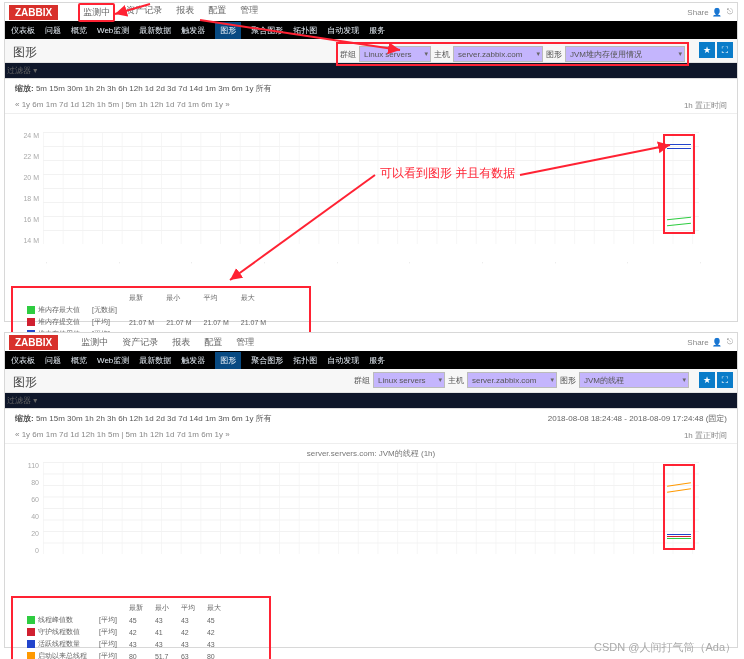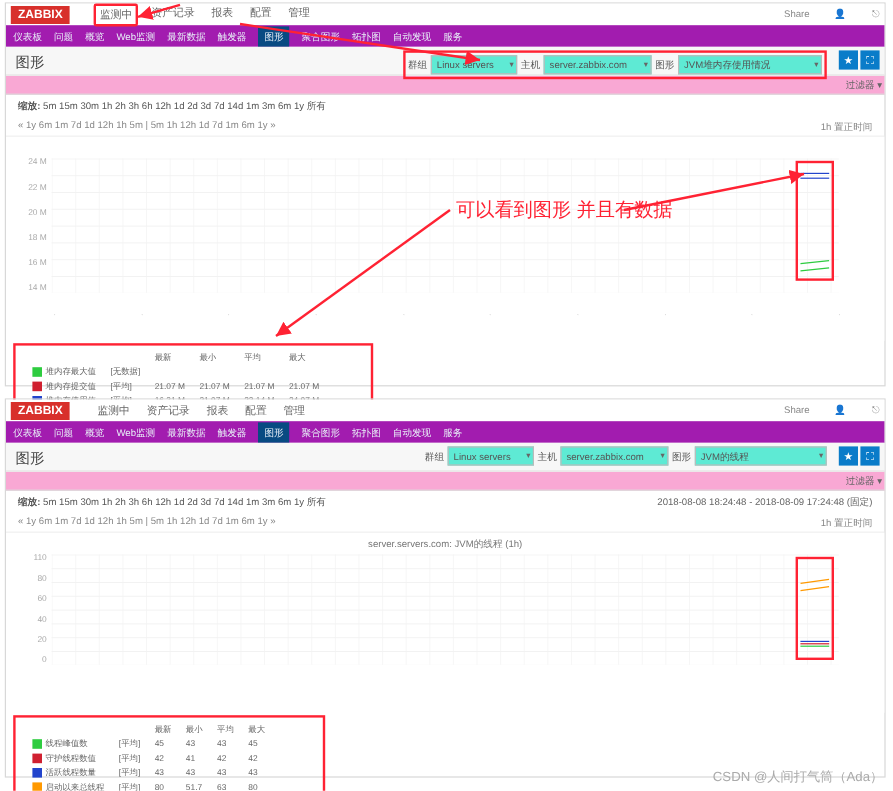--- a/index.html
+++ b/index.html
@@ -3,49 +3,49 @@
 <meta charset="utf-8">
 <style>
 *{box-sizing:border-box;margin:0;padding:0;font-family:Arial,sans-serif}
 body{background:#fff;width:744px;height:659px;position:relative;font-size:9px;color:#333}
 .panel{position:absolute;left:4px;border:1px solid #d8d8d8}
 .topbar{height:18px;background:#fff;display:flex;align-items:center;padding:0 4px}
 .logo{background:#d8302b;color:#fff;font-weight:bold;font-size:10px;padding:2px 6px}
 .topmenu{display:flex;gap:8px;margin-left:20px;font-size:9px;color:#666}
 .topmenu span{padding:1px 3px}
 .selmenu{border:2px solid #f23;border-radius:2px}
-.share{margin-left:auto;font-size:8px;color:#888;display:flex;gap:21px;}
-.bluebar{background:#a21caf;height:18px;display:flex;align-items:center;padding:0 6px;gap:10px;color:#e8f0f8;font-size:8px}
+.share{margin-left:auto;font-size:8px;color:#888;display:flex;gap:4px;align-items:center}
+.bluebar{background:#000000;height:18px;display:flex;align-items:center;padding:0 6px;gap:10px;color:#e8f0f8;font-size:8px}
 .bluebar .act{background:#084a82;padding:3px 5px}
 .filterrow{position:relative;background:#f7f7f7;height:24px;border-bottom:1px solid #e3e3e3}
 .pgtitle{position:absolute;left:8px;top:5px;font-size:12px;color:#444}
 .selectors{position:absolute;right:48px;top:3px;display:flex;gap:3px;align-items:center;font-size:8px;color:#555}
-.selectors .dd{background:#5eead4;border:1px solid #bbb;height:16px;display:inline-flex;align-items:center;padding:0 12px 0 4px;position:relative}
+.selectors .dd{background:#c4b5fd;border:1px solid #bbb;height:16px;display:inline-flex;align-items:center;padding:0 12px 0 4px;position:relative}
 .selectors .dd:after{content:"▾";position:absolute;right:2px;font-size:7px;color:#666}
 .redbox{border:2px solid #f23}
 .sqbtns{position:absolute;right:4px;top:3px;display:flex;gap:2px}
 .sq{width:16px;height:16px;background:#0a7cc9;color:#fff;display:flex;align-items:center;justify-content:center;font-size:9px}
-.filtab{text-align:right;font-size:8px;color:#666;padding:2px;background:#f9a8d4;border-bottom:1px solid #ddd}
+.filtab{text-align:left;font-size:8px;color:#666;padding:2px;background:#0f172a;border-bottom:1px solid #ddd}
 .zoomrow{display:flex;padding:4px 10px;font-size:8px;color:#555;gap:5px;align-items:center}
 .zoomrow .l{flex:1}
 .zoomrow .r{color:#666}
 .arrowrow{display:flex;padding:2px 10px;font-size:8px;color:#888;justify-content:space-between;border-bottom:1px solid #eee}
 .chartarea{position:relative;height:170px;background:#fff}
 .ctitle{text-align:center;font-size:8px;color:#777;padding:4px}
 .grid{position:absolute;left:38px;right:38px;top:18px;bottom:40px;background:linear-gradient(#f2f2f2 1px,transparent 1px) 0 0/100% 12.5%,linear-gradient(90deg,#f6f6f6 1px,transparent 1px) 0 0/3% 100%}
 .yaxis{position:absolute;left:10px;top:18px;bottom:40px;width:24px;display:flex;flex-direction:column;justify-content:space-between;font-size:7px;color:#aaa;text-align:right}
 .xaxis{position:absolute;left:38px;right:38px;bottom:16px;display:flex;justify-content:space-between;font-size:6px;color:#bbb}
 .xaxis span{transform:rotate(-60deg);transform-origin:top left;white-space:nowrap}
 .minichart{position:absolute;right:42px;top:20px;width:32px;height:100px;border:2px solid #f23}
 .mc-line{position:absolute;left:2px;right:2px;height:1px}
 .legend{position:relative;padding:4px 8px;font-size:7px;color:#666}
 .legend table{border-collapse:collapse}
 .legend td{padding:1px 6px}
 .lg-sw{display:inline-block;width:8px;height:8px;margin-right:3px;vertical-align:middle}
-.annot{position:absolute;color:#f23;font-size:16px;z-index:20}
+.annot{position:absolute;color:#f23;font-size:12px;z-index:20}
 .redarrow{position:absolute;z-index:19;pointer-events:none}
 .watermark{position:absolute;right:8px;bottom:4px;color:#aaa;font-size:11px}
 </style>
 </head>
 <body>
 
 <div class="panel" style="top:2px;width:734px;height:320px">
  <div class="topbar">
    <span class="logo">ZABBIX</span>
    <div class="topmenu">

